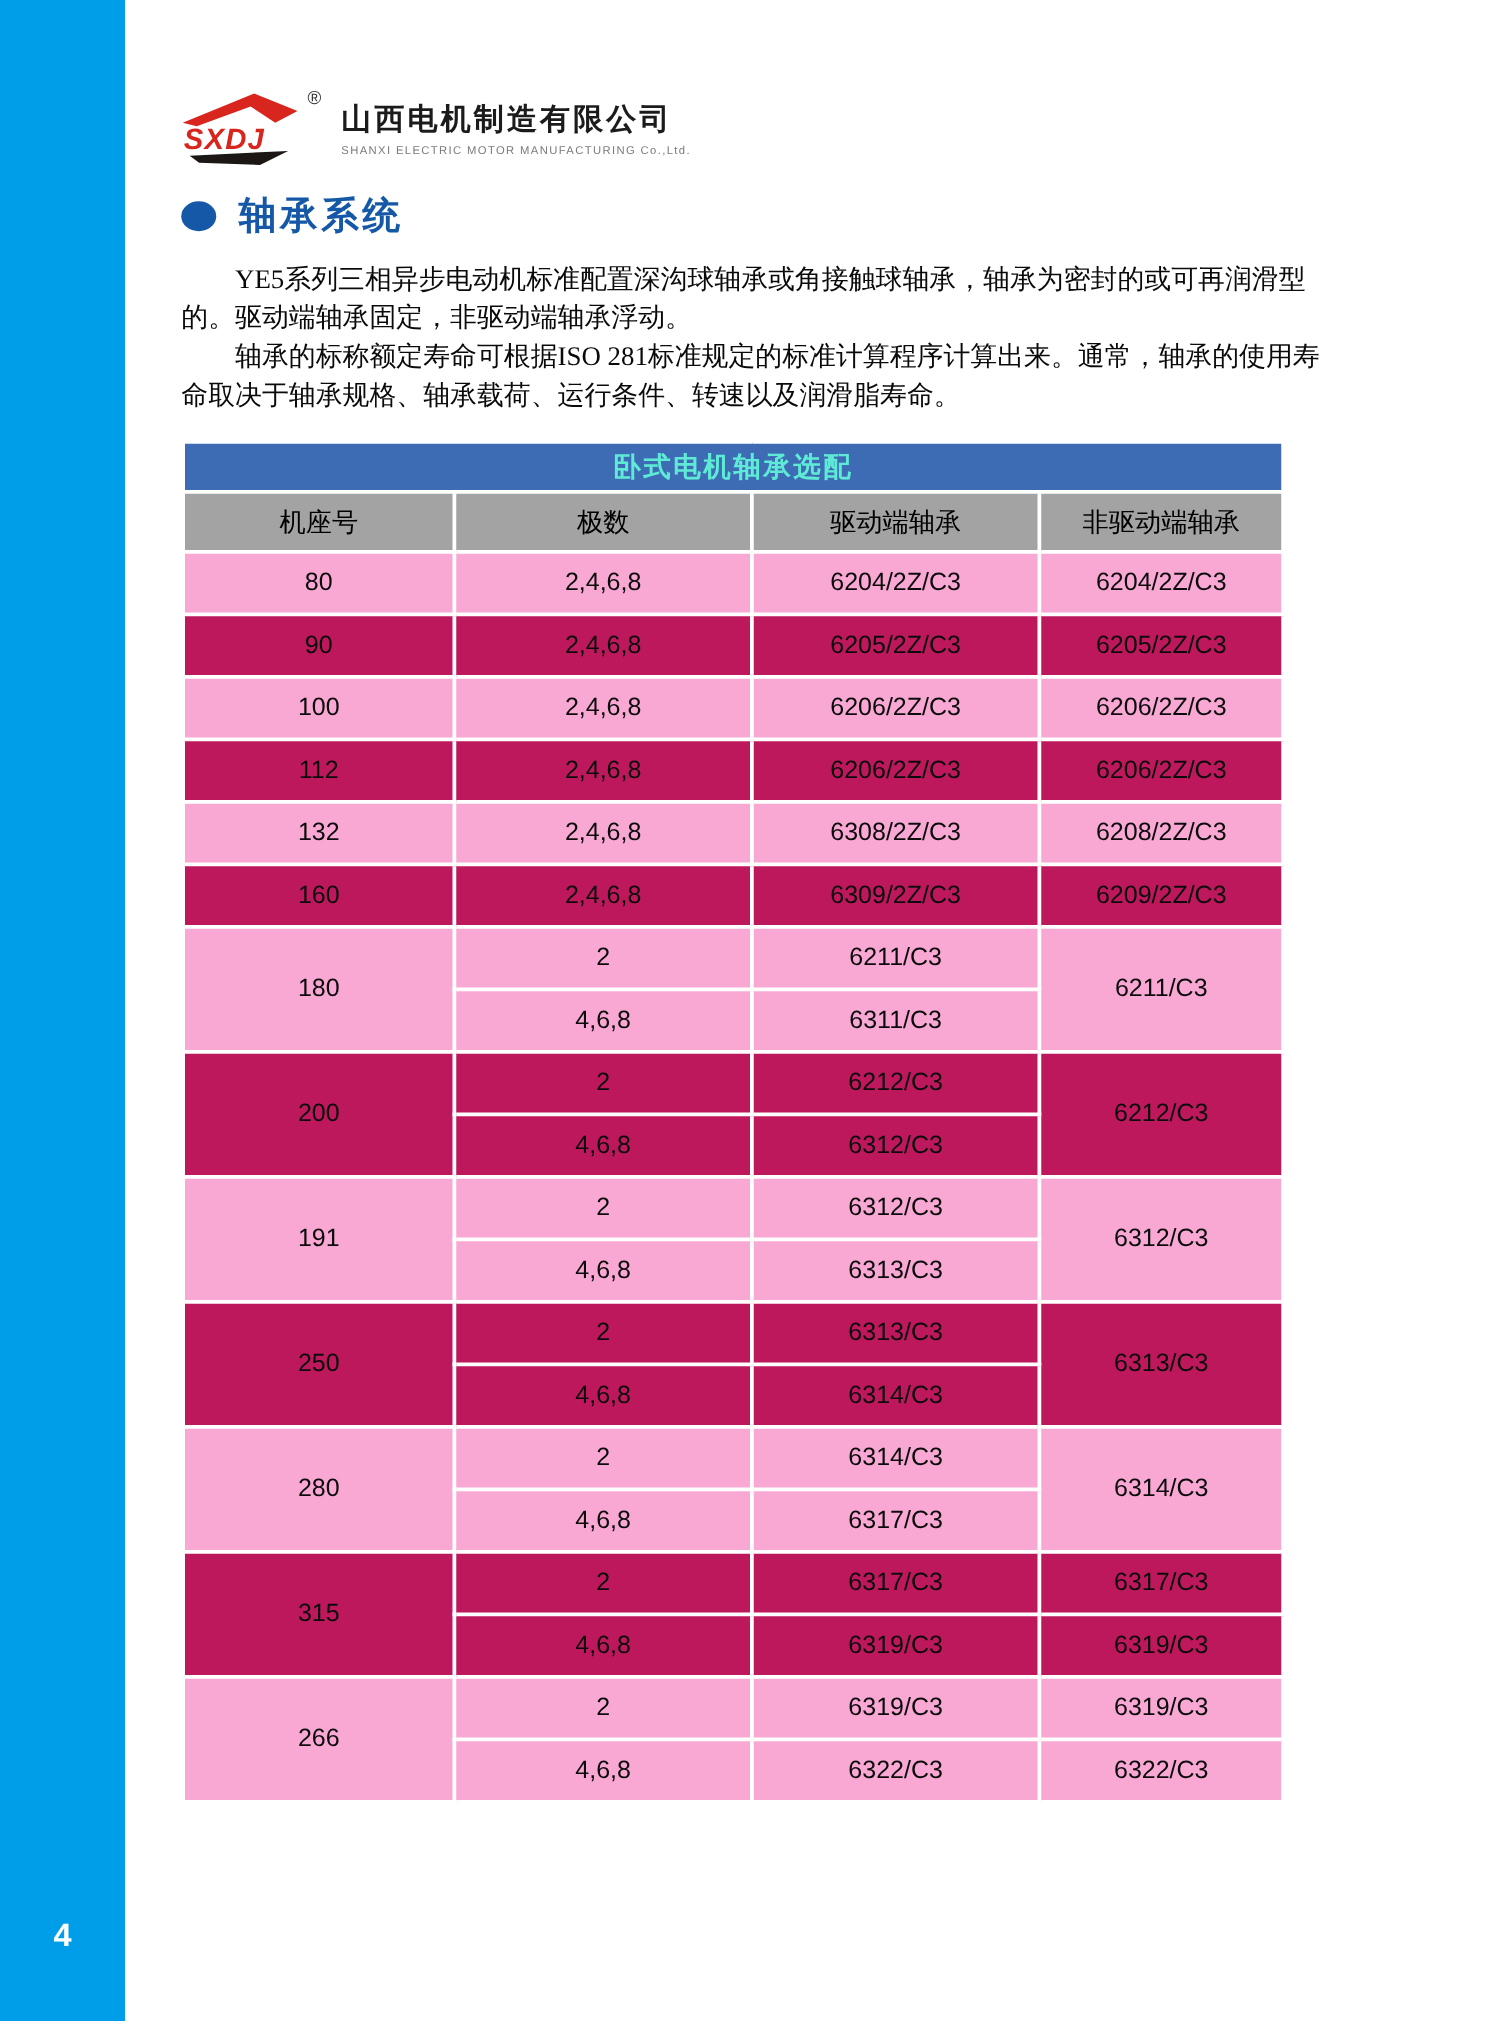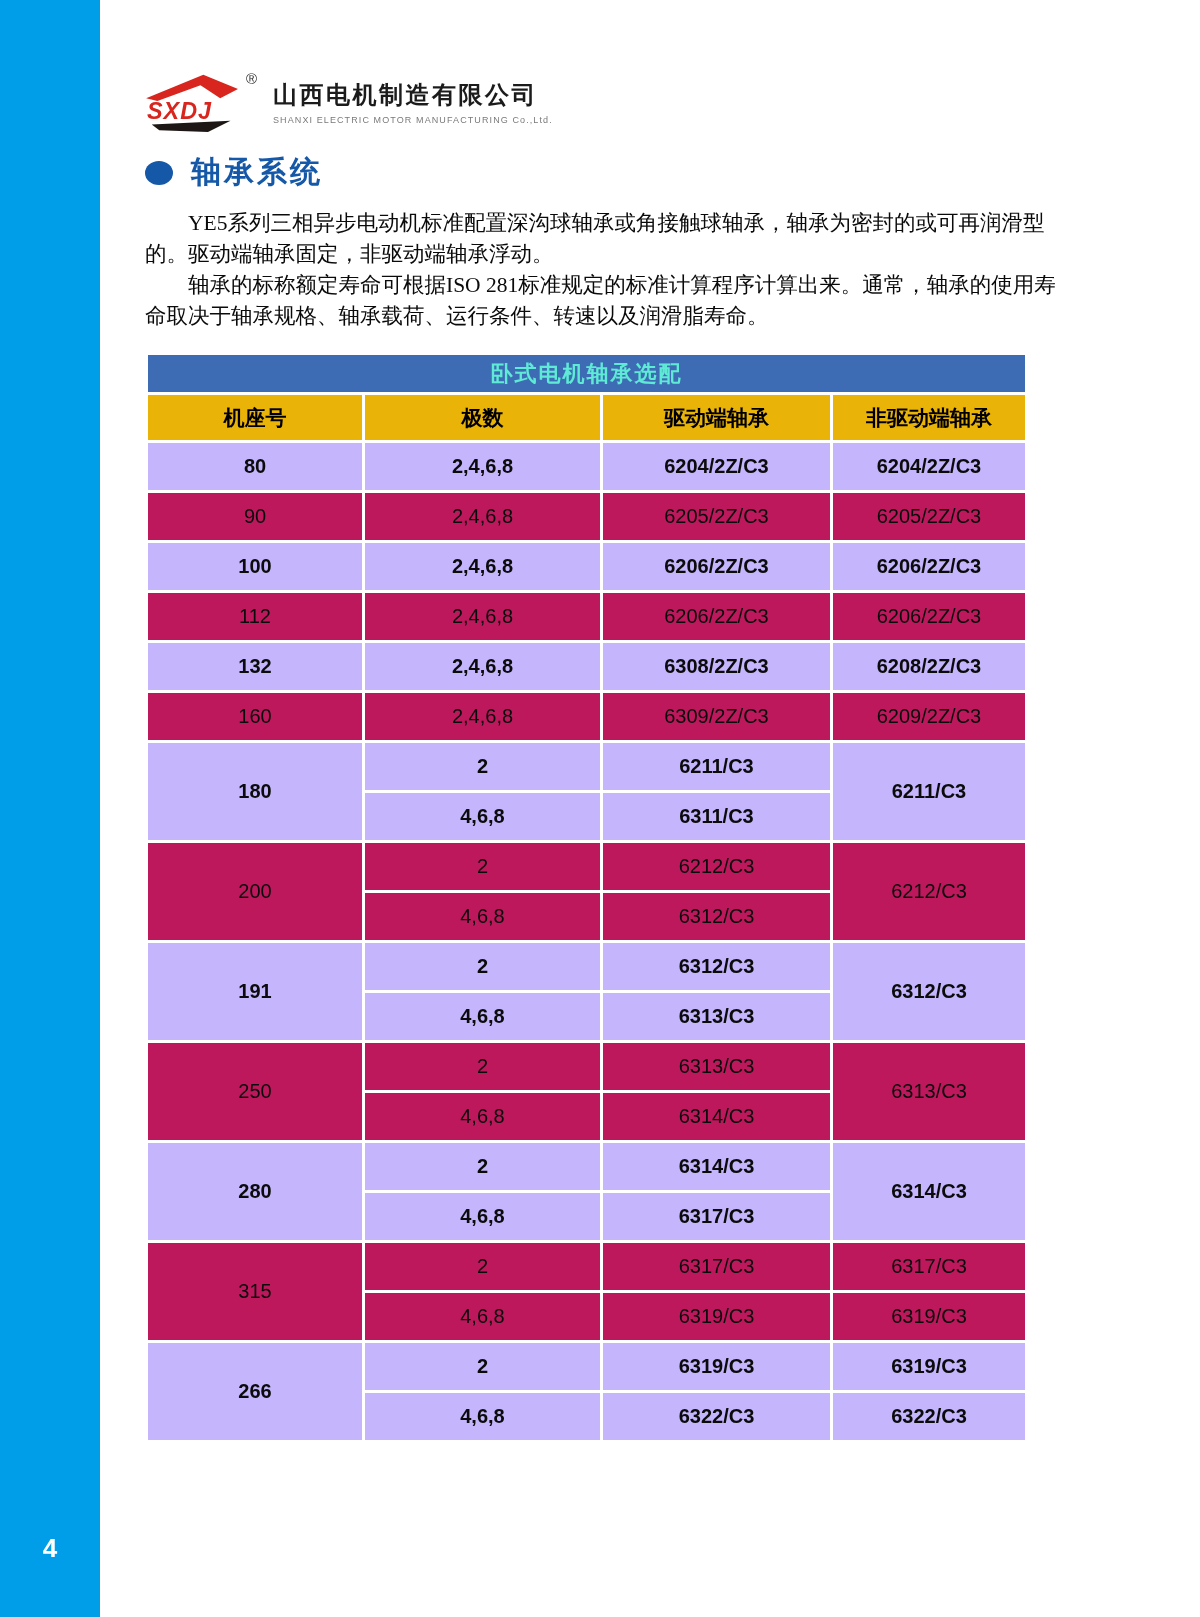--- a/index.html
+++ b/index.html
@@ -79,34 +79,34 @@
   table.bearing th, table.bearing td {
     border:3px solid #ffffff;
   }
   tr.title-row th {
     background:#3D6CB5;
     color:#5eead4;
     font-size:22px; font-weight:bold; letter-spacing:2px;
     height:40px;
   }
   tr.head-row th {
-    background:#eab308;
+    background:#a3a3a3;
     color:#000;
     font-family:"Liberation Serif","DejaVu Serif", serif;
-    font-weight:bold;
+    font-weight:normal;
     font-size:21px;
     height:48px;
   }
   table.bearing td {
     height:50px;
     font-size:20px;
     color:#0b0b0b;
     font-family:"Liberation Sans", sans-serif;
   }
-  tr.row-blue td { background:#c4b5fd;font-weight:bold; }
+  tr.row-blue td { background:#f9a8d4; }
   tr.row-gray td { background:#be185d; }
 </style>
 </head>
 <body>
 
 <div class="stripe">
   <div class="page-num">4</div>
 </div>
 
 <div class="content">

